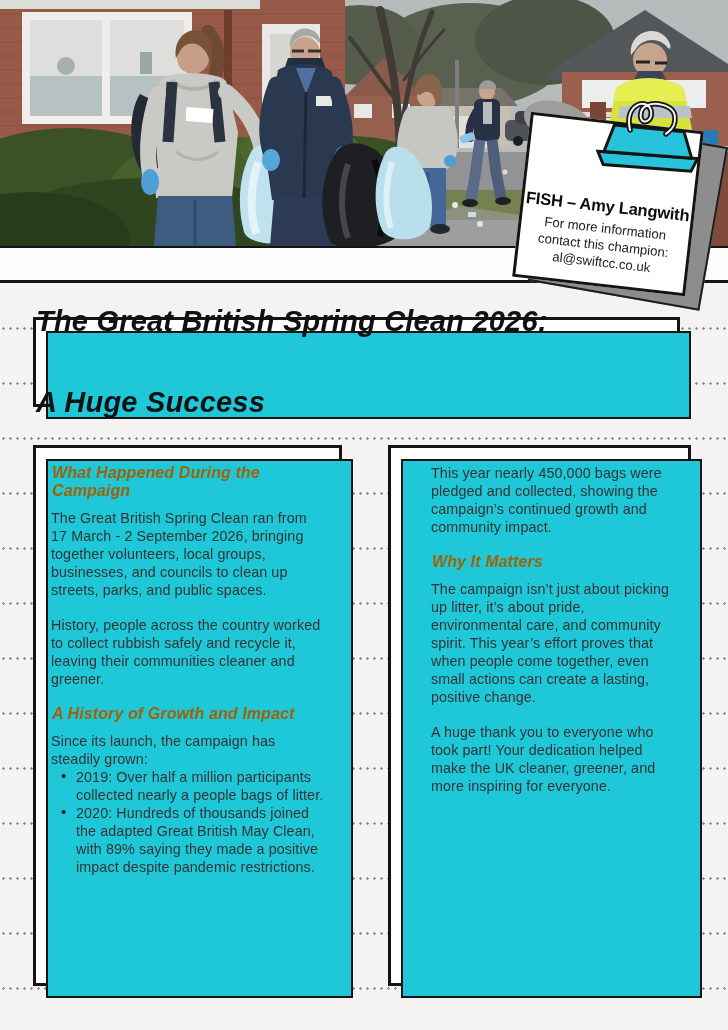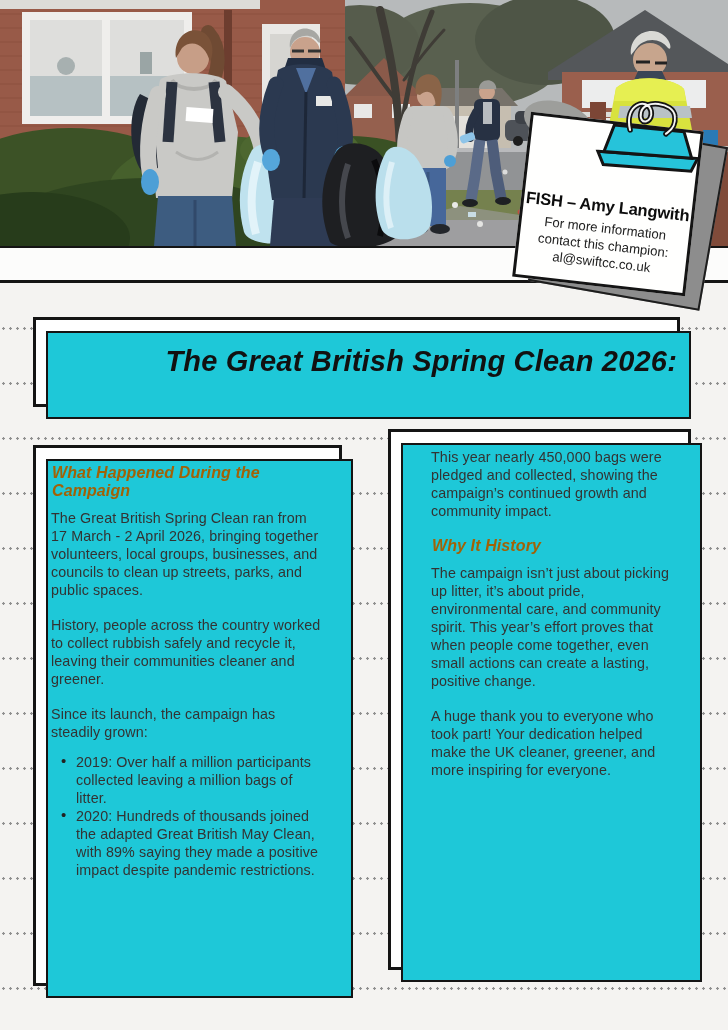--- a/index.html
+++ b/index.html
@@ -23,31 +23,31 @@
     z-index:1;
   }
   .shadowed {
     position:absolute; background:#ffffff; border:3px solid #141414; z-index:2;
   }
   .shadowed::after {
     content:""; position:absolute; left:10px; top:11px; width:100%; height:100%;
     background:#1ec8d8; border:2px solid #141414; z-index:-1;
   }
   .title-box { left:33px; top:317px; width:647px; height:90px;
-    display:flex; flex-direction:column; align-items:flex-end; justify-content:center;gap:43px; }
+    display:flex; flex-direction:column; align-items:flex-start; justify-content:center;gap:43px; }
   .title-line {
     font-size:29px; font-weight:bold; font-style:italic; color:#111;
     line-height:1.28; letter-spacing:0.2px; text-align:center;
   }
   .col { padding:16px 14px 14px 15px; }
   .col-left  { left:33px;  top:445px; width:309px; height:541px; }
-  .col-right { left:388px; top:429px; width:303px; height:541px;padding-left:40px; }
+  .col-right { left:388px; top:445px; width:303px; height:541px;padding-left:40px; }
   .col h3 { font-size:16px; font-weight:bold; color:#a16207; margin:0 0 9px 1px; letter-spacing:0.1px;font-style:italic; }
   .col p { font-size:14.3px; color:#333; line-height:1.26; margin-bottom:17px; letter-spacing:0.1px; }
-  .col p.tight { margin-bottom:12px; }
+  .col p.tight { margin-bottom:0; }
   .col ul { list-style:none; margin-left:8px; }
   .col li {
     position:relative; padding-left:17px; font-size:14.3px; color:#333;
     line-height:1.26; letter-spacing:0.1px;
   }
   .col li::before { content:"\2022"; position:absolute; left:2px; top:-1px; color:#222; font-size:15px; }
   .card-shadow {
     position:absolute; left:541px; top:131px; width:174px; height:166px;
     background:#8d8d8d; border:2.5px solid #1d1d1d; transform:rotate(10deg); z-index:3;
   }
@@ -257,36 +257,38 @@
         <path d="M620,106 L690,106 L692,118 L618,118 Z" fill="#b9c2c6"></path>
       </g>
       <ellipse cx="32" cy="238" rx="98" ry="46" fill="#273c1b"></ellipse>
     </svg>
   </div>
 
   <div class="band"></div>
 
   <div class="shadowed title-box">
     <div class="title-line">The Great British Spring Clean 2026:</div>
+    <div class="title-line">A Huge Success</div>
   </div>
 
   <div class="shadowed col col-left">
     <h3>What Happened During the Campaign</h3>
-    <p>The Great British Spring Clean ran from 17 March - 2 April 2026, bringing together volunteers, local groups, businesses, and councils to clean up streets, parks, and public spaces.</p>
+    <p>The Great British Spring Clean ran from 17 March - 2 September 2026, bringing together volunteers, local groups, businesses, and councils to clean up streets, parks, and public spaces.</p>
     <p>History, people across the country worked to collect rubbish safely and recycle it, leaving their communities cleaner and greener.</p>
+    <h3>A History of Growth and Impact</h3>
     <p class="tight">Since its launch, the campaign has steadily grown:</p>
     <ul>
-      <li>2019: Over half a million participants collected leaving a million bags of litter.</li>
+      <li>2019: Over half a million participants collected nearly a people bags of litter.</li>
       <li>2020: Hundreds of thousands joined the adapted Great British May Clean, with 89% saying they made a positive impact despite pandemic restrictions.</li>
     </ul>
   </div>
 
   <div class="shadowed col col-right">
     <p>This year nearly 450,000 bags were pledged and collected, showing the campaign’s continued growth and community impact.</p>
-    <h3>Why It History</h3>
+    <h3>Why It Matters</h3>
     <p>The campaign isn’t just about picking up litter, it’s about pride, environmental care, and community spirit. This year’s effort proves that when people come together, even small actions can create a lasting, positive change.</p>
     <p>A huge thank you to everyone who took part! Your dedication helped make the UK cleaner, greener, and more inspiring for everyone.</p>
   </div>
 
   <div class="card-shadow"></div>
   <div class="note-card">
     <div class="note-title">FISH – Amy Langwith</div>
     <div class="note-line">For more information</div>
     <div class="note-line">contact this champion:</div>
     <div class="note-line">al@swiftcc.co.uk</div>

